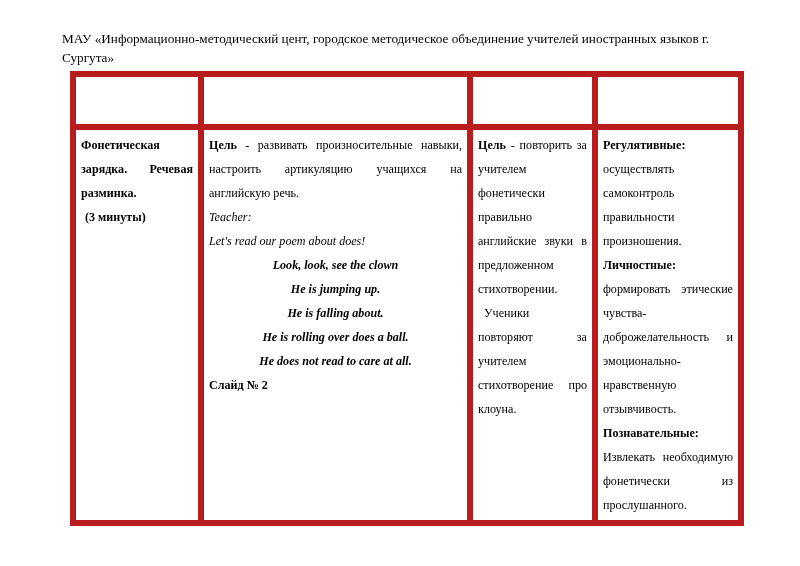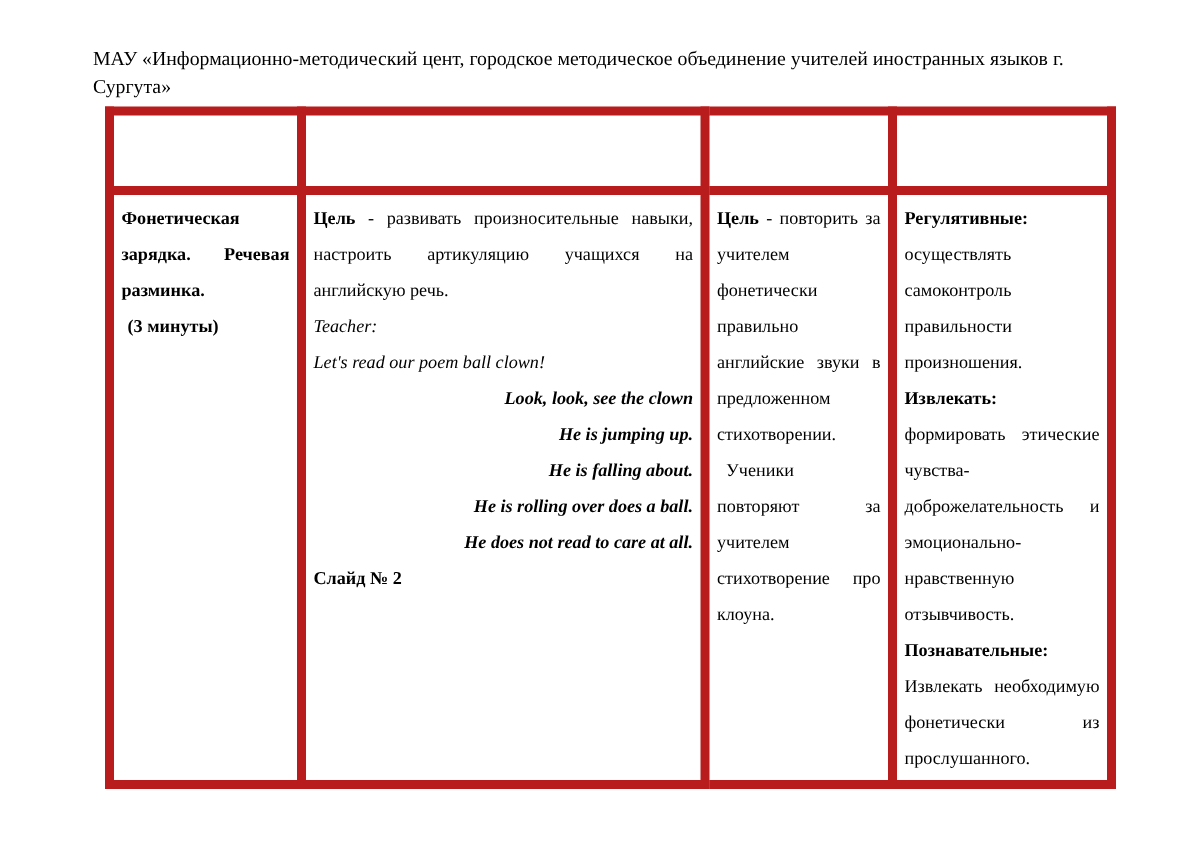--- a/index.html
+++ b/index.html
@@ -57,21 +57,21 @@
   .p { margin: 0; }
   .p.just { text-align: justify; text-align-last: left; }
   .p.ind { text-indent: 6px; }
   .b { font-weight: bold; }
   .i { font-style: italic; }
 
   
   .col1 .p { font-weight: bold; text-align: justify; text-align-last: left; }
   .col1 .p.last { text-align: right; text-indent: 4px; }
 
-  .poem .p { font-weight: bold; font-style: italic; text-align: right; }
+  .poem .p { font-weight: bold; font-style: italic; text-align: center; }
 </style>
 </head>
 <body>
 
 <div class="page">
 
   <div class="doc-title">МАУ «Информационно-методический цент, городское методическое объединение учителей иностранных языков г. Сургута»</div>
 
   <table class="lesson-table">
     <colgroup>
@@ -94,21 +94,21 @@
           <div class="cell-body col1">
             <p class="p">Фонетическая зарядка. Речевая разминка.</p>
             <p class="p last">(3 минуты)</p>
           </div>
         </td>
 
         <td>
           <div class="cell-body">
             <p class="p just"><span class="b">Цель</span><span> - развивать произносительные навыки, настроить артикуляцию учащихся на английскую речь.</span></p>
             <p class="p i">Teacher:</p>
-            <p class="p i">Let's read our poem ball clown!</p>
+            <p class="p i">Let's read our poem about does!</p>
             <div class="poem">
               <p class="p">Look, look, see the clown</p>
               <p class="p">He is jumping up.</p>
               <p class="p">He is falling about.</p>
               <p class="p">He is rolling over does a ball.</p>
               <p class="p">He does not read to care at all.</p>
             </div>
             <p class="p b">Слайд № 2</p>
           </div>
         </td>
@@ -117,21 +117,21 @@
           <div class="cell-body">
             <p class="p just"><span class="b">Цель</span><span> - повторить за учителем фонетически правильно английские звуки в предложенном стихотворении.</span></p>
             <p class="p just ind">Ученики повторяют за учителем стихотворение про клоуна.</p>
           </div>
         </td>
 
         <td>
           <div class="cell-body">
             <p class="p b">Регулятивные:</p>
             <p class="p just">осуществлять самоконтроль правильности произношения.</p>
-            <p class="p b">Извлекать:</p>
+            <p class="p b">Личностные:</p>
             <p class="p just">формировать этические чувства- доброжелательность и эмоционально-нравственную отзывчивость.</p>
             <p class="p b">Познавательные:</p>
             <p class="p just">Извлекать необходимую фонетически из прослушанного.</p>
           </div>
         </td>
 
       </tr>
     </tbody>
   </table>
 

